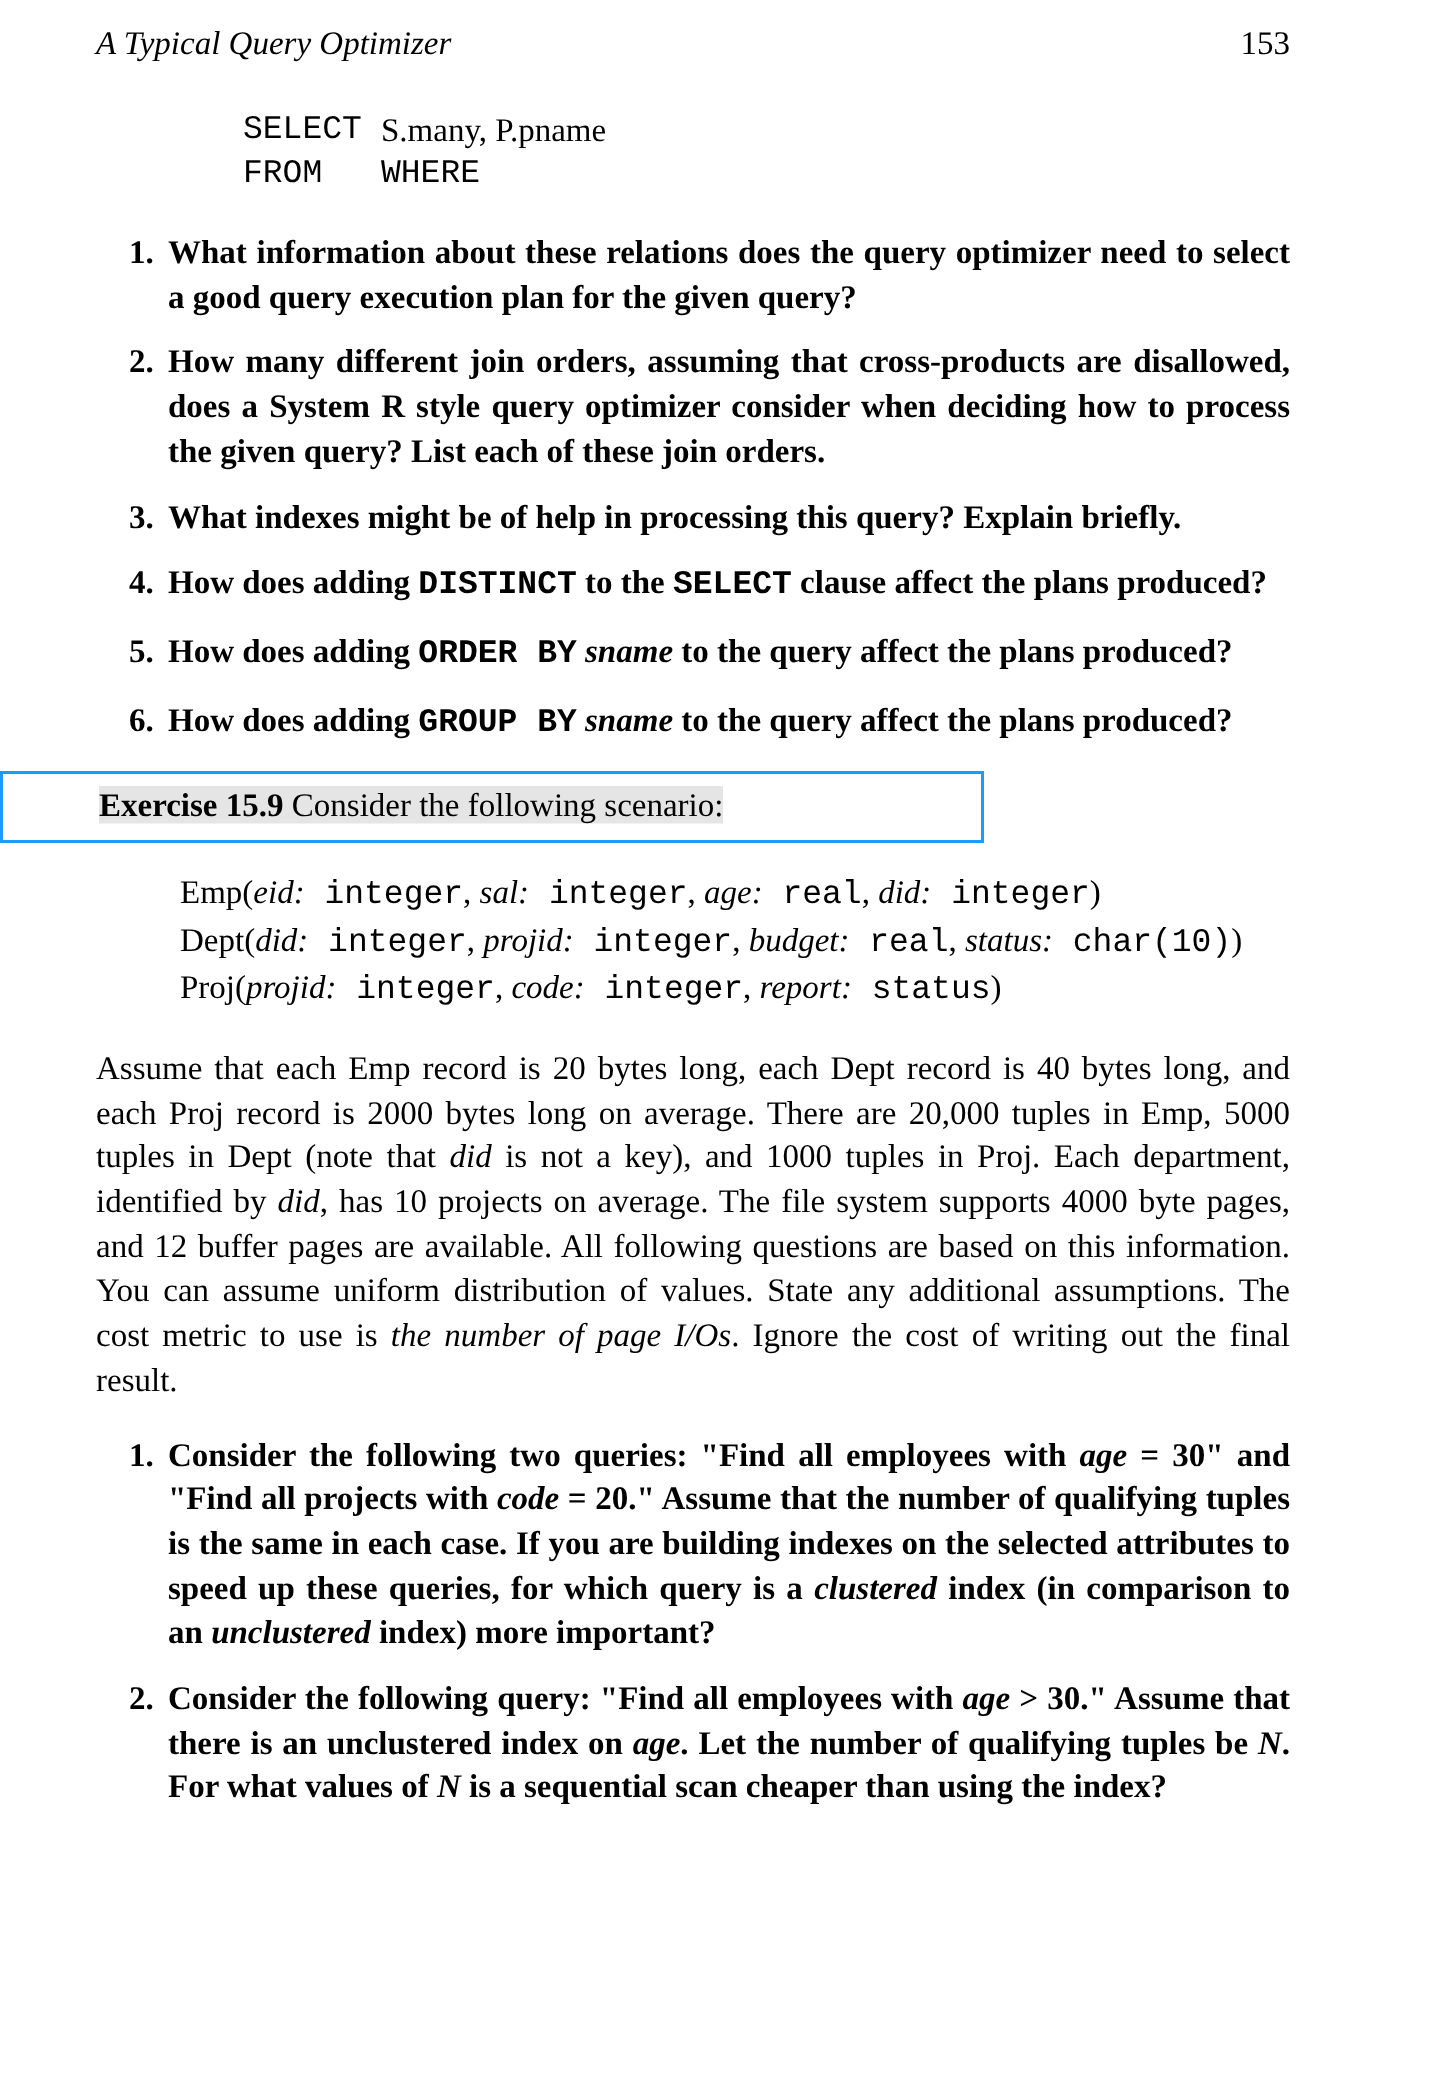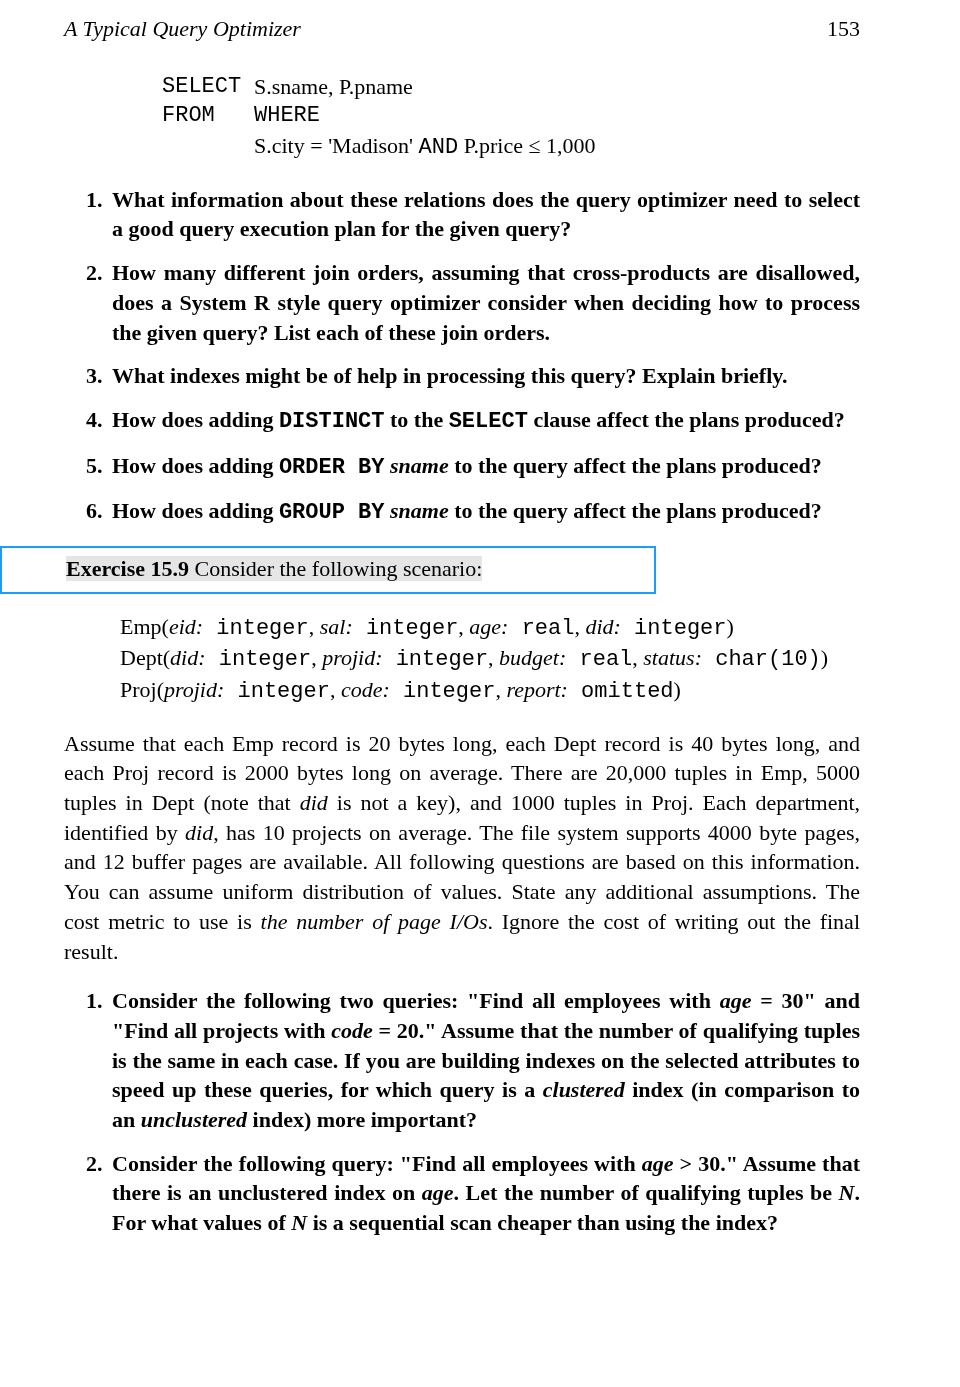--- a/index.html
+++ b/index.html
@@ -71,27 +71,24 @@
 
 <div class="page">
 
   <div class="header">
     <span>A Typical Query Optimizer</span>
     <span class="header-right">153</span>
   </div>
 
   <div class="sqlblock">
     <span class="tt">SELECT</span>
-    <span class="rm">S.sname, P.pname</span>
+    <span class="rm">S.many, P.pname</span>
     <span class="tt">FROM</span>
     <span class="tt">WHERE</span>
     <span></span>
-    <span class="rm">
-      <span>S.city = 'Madison' </span><span class="tt">AND</span><span> P.price ≤ 1,000</span>
-    </span>
   </div>
 
   <ol class="questions">
     <li>What information about these relations does the query optimizer need to select a good query execution plan for the given query?</li>
     <li>How many different join orders, assuming that cross-products are disallowed, does a System R style query optimizer consider when deciding how to process the given query? List each of these join orders.</li>
     <li>What indexes might be of help in processing this query? Explain briefly.</li>
     <li><span>How does adding </span><span class="tt">DISTINCT</span><span> to the </span><span class="tt">SELECT</span><span> clause affect the plans produced?</span></li>
     <li><span>How does adding </span><span class="tt">ORDER BY</span><span> </span><span class="it">sname</span><span> to the query affect the plans produced?</span></li>
     <li><span>How does adding </span><span class="tt">GROUP BY</span><span> </span><span class="it">sname</span><span> to the query affect the plans produced?</span></li>
   </ol>
@@ -102,21 +99,21 @@
   </div>
 
   <div class="schema">
     <div>
       <span>Emp(</span><span class="underline"><span class="it">eid:</span><span class="tt"> integer</span></span><span>, </span><span class="it">sal:</span><span class="tt"> integer</span><span>, </span><span class="it">age:</span><span class="tt"> real</span><span>, </span><span class="it">did:</span><span class="tt"> integer</span><span>)</span>
     </div>
     <div>
       <span>Dept(</span><span class="underline"><span class="it">did:</span><span class="tt"> integer</span></span><span>, </span><span class="it">projid:</span><span class="tt"> integer</span><span>, </span><span class="it">budget:</span><span class="tt"> real</span><span>, </span><span class="it">status:</span><span class="tt"> char(10)</span><span>)</span>
     </div>
     <div>
-      <span>Proj(</span><span class="underline"><span class="it">projid:</span><span class="tt"> integer</span></span><span>, </span><span class="it">code:</span><span class="tt"> integer</span><span>, </span><span class="it">report:</span><span class="tt"> omitted</span><span>)</span>
+      <span>Proj(</span><span class="underline"><span class="it">projid:</span><span class="tt"> integer</span></span><span>, </span><span class="it">code:</span><span class="tt"> integer</span><span>, </span><span class="it">report:</span><span class="tt"> status</span><span>)</span>
     </div>
   </div>
 
   <div class="para">
     <span>Assume that each Emp record is 20 bytes long, each Dept record is 40 bytes long, and each Proj record is 2000 bytes long on average. There are 20,000 tuples in Emp, 5000 tuples in Dept (note that </span><span class="it">did</span><span> is not a key), and 1000 tuples in Proj. Each department, identified by </span><span class="it">did</span><span>, has 10 projects on average. The file system supports 4000 byte pages, and 12 buffer pages are available. All following questions are based on this information. You can assume uniform distribution of values. State any additional assumptions. The cost metric to use is </span><span class="it">the number of page I/Os</span><span>. Ignore the cost of writing out the final result.</span>
   </div>
 
   <ol class="questions">
     <li><span>Consider the following two queries: "Find all employees with </span><span class="it">age</span><span> = 30" and "Find all projects with </span><span class="it">code</span><span> = 20." Assume that the number of qualifying tuples is the same in each case. If you are building indexes on the selected attributes to speed up these queries, for which query is a </span><span class="it">clustered</span><span> index (in comparison to an </span><span class="it">unclustered</span><span> index) more important?</span></li>
     <li><span>Consider the following query: "Find all employees with </span><span class="it">age</span><span> &gt; 30." Assume that there is an unclustered index on </span><span class="it">age</span><span>. Let the number of qualifying tuples be </span><span class="it">N</span><span>. For what values of </span><span class="it">N</span><span> is a sequential scan cheaper than using the index?</span></li>

